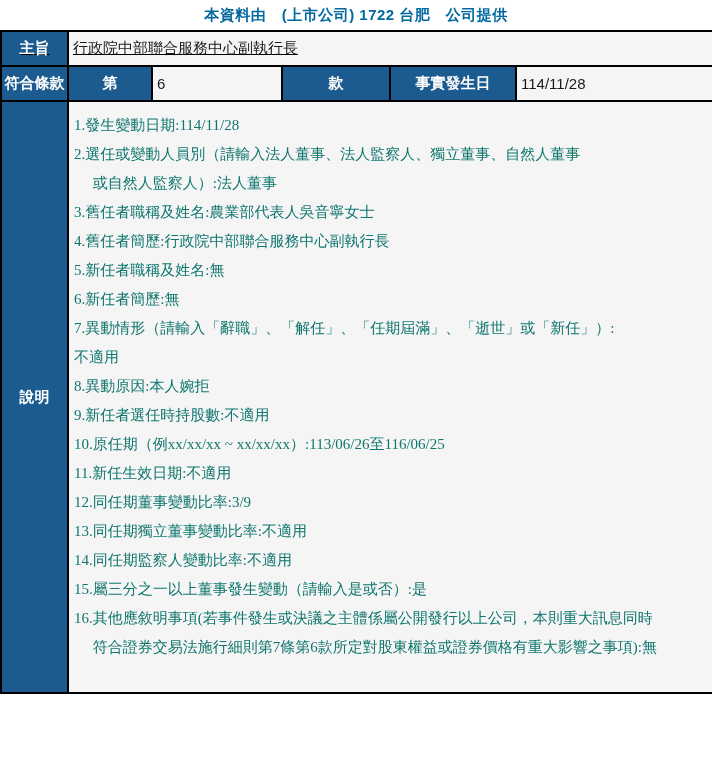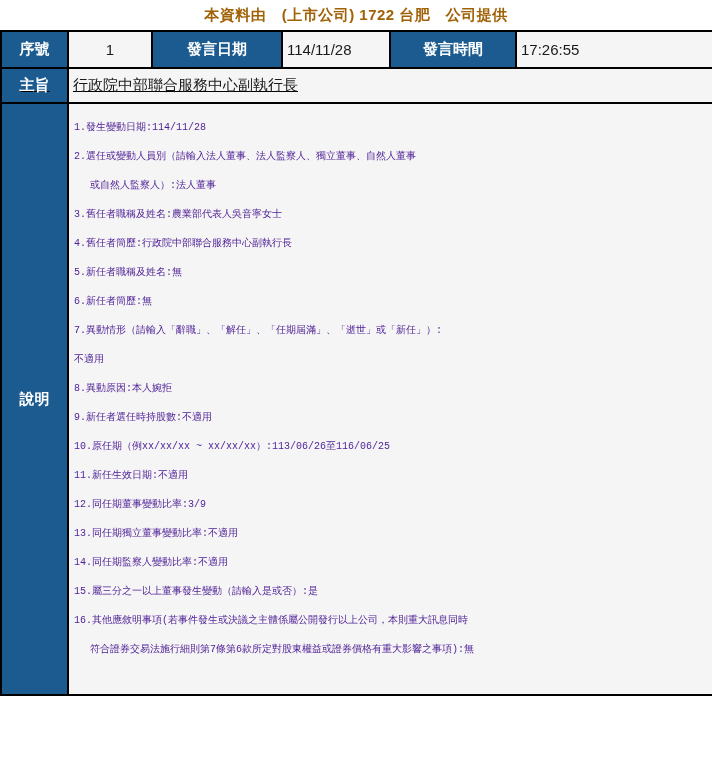--- a/index.html
+++ b/index.html
@@ -5,21 +5,21 @@
   html,body{margin:0;padding:0;background:#ffffff;}
   .screen{
     width:712px;height:776px;background:#ffffff;overflow:hidden;
     font-family:"Liberation Sans","DejaVu Sans",sans-serif;
     box-sizing:border-box;
   }
   .provider-bar{
     height:30px;display:flex;align-items:center;justify-content:center;
   }
   .provider-bar .txt{
-    color:#a16207;font-weight:bold;font-size:15px;letter-spacing:0.5px;
+    color:#0369a1;font-weight:bold;font-size:15px;letter-spacing:0.5px;
   }
   table.ann{
     width:712px;table-layout:fixed;border-collapse:collapse;
   }
   table.ann td{
     border:2px solid #000000;box-sizing:border-box;
     font-size:15px;overflow:hidden;
   }
   td.lbl{
     background:#1b5b8f;color:#ffffff;font-weight:bold;text-align:center;
@@ -28,22 +28,22 @@
   td.val{
     background:#f5f5f5;color:#1a1a1a;text-align:left;padding:2px 4px;
     white-space:nowrap;
   }
   td.val.center{text-align:center;}
   td.desc-label{vertical-align:middle;}
   td.desc-cell{
     background:#f5f5f5;vertical-align:top;padding:9px 4px 4px 5px;
   }
   .desc-text{
-    font-family:Liberation Mono, monospace;
-    white-space:pre-wrap;font-size:10px;line-height:29px;color:#4c1d95;
+    font-family:Liberation Serif, serif;
+    white-space:pre-wrap;font-size:15px;line-height:29px;color:#0f766e;
     word-break:break-all;
   }
   tr.r1{height:37px;}
   tr.r2{height:37px;}
   tr.r3{height:35px;text-decoration:underline;}
   tr.r4{height:35px;}
   tr.r5{height:592px;}
 </style>
 </head>
 <body>
@@ -57,31 +57,31 @@
   <table class="ann">
     <colgroup>
       <col style="width:67px">
       <col style="width:84px">
       <col style="width:130px">
       <col style="width:108px">
       <col style="width:126px">
       <col style="width:197px">
     </colgroup>
     <tbody>
-      <tr class="r1">
-        <td class="lbl">序號</td>
-        <td class="val center">1</td>
-        <td class="lbl">發言日期</td>
-        <td class="val">114/11/28</td>
-        <td class="lbl">發言時間</td>
-        <td class="val">17:26:55</td>
-      </tr>
       <tr class="r3">
         <td class="lbl">主旨</td>
         <td class="val" colspan="5">行政院中部聯合服務中心副執行長</td>
+      </tr>
+      <tr class="r4">
+        <td class="lbl">符合條款</td>
+        <td class="lbl">第</td>
+        <td class="val">6</td>
+        <td class="lbl">款</td>
+        <td class="lbl">事實發生日</td>
+        <td class="val">114/11/28</td>
       </tr>
       <tr class="r5">
         <td class="lbl desc-label">說明</td>
         <td class="desc-cell" colspan="5">
           <div class="desc-text">1.發生變動日期:114/11/28
 2.選任或變動人員別（請輸入法人董事、法人監察人、獨立董事、自然人董事
 　 或自然人監察人）:法人董事
 3.舊任者職稱及姓名:農業部代表人吳音寧女士
 4.舊任者簡歷:行政院中部聯合服務中心副執行長
 5.新任者職稱及姓名:無

